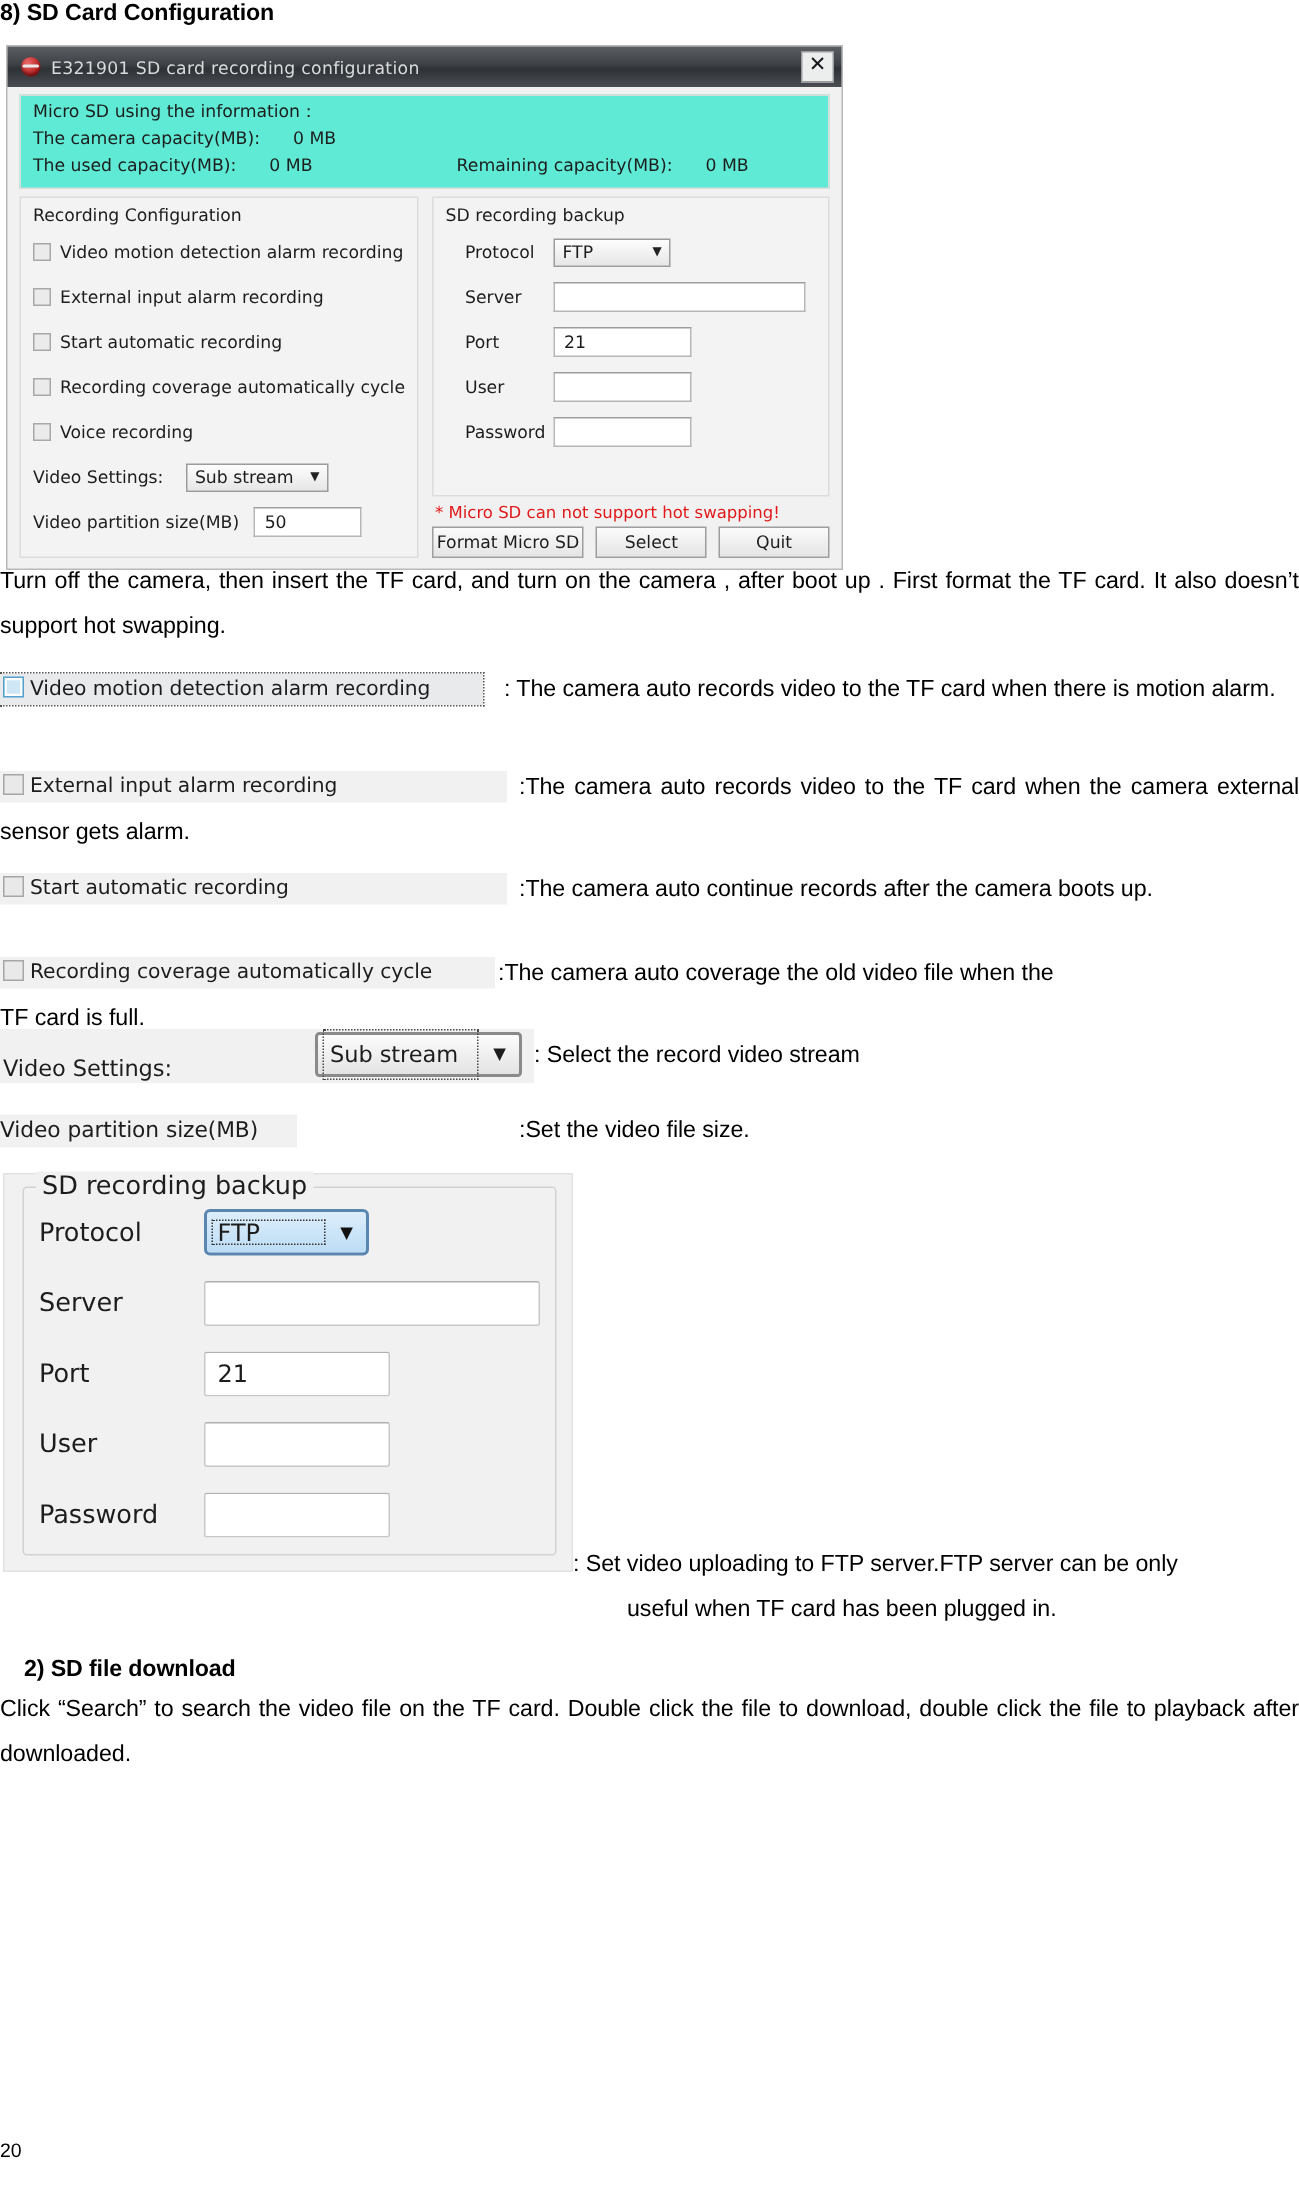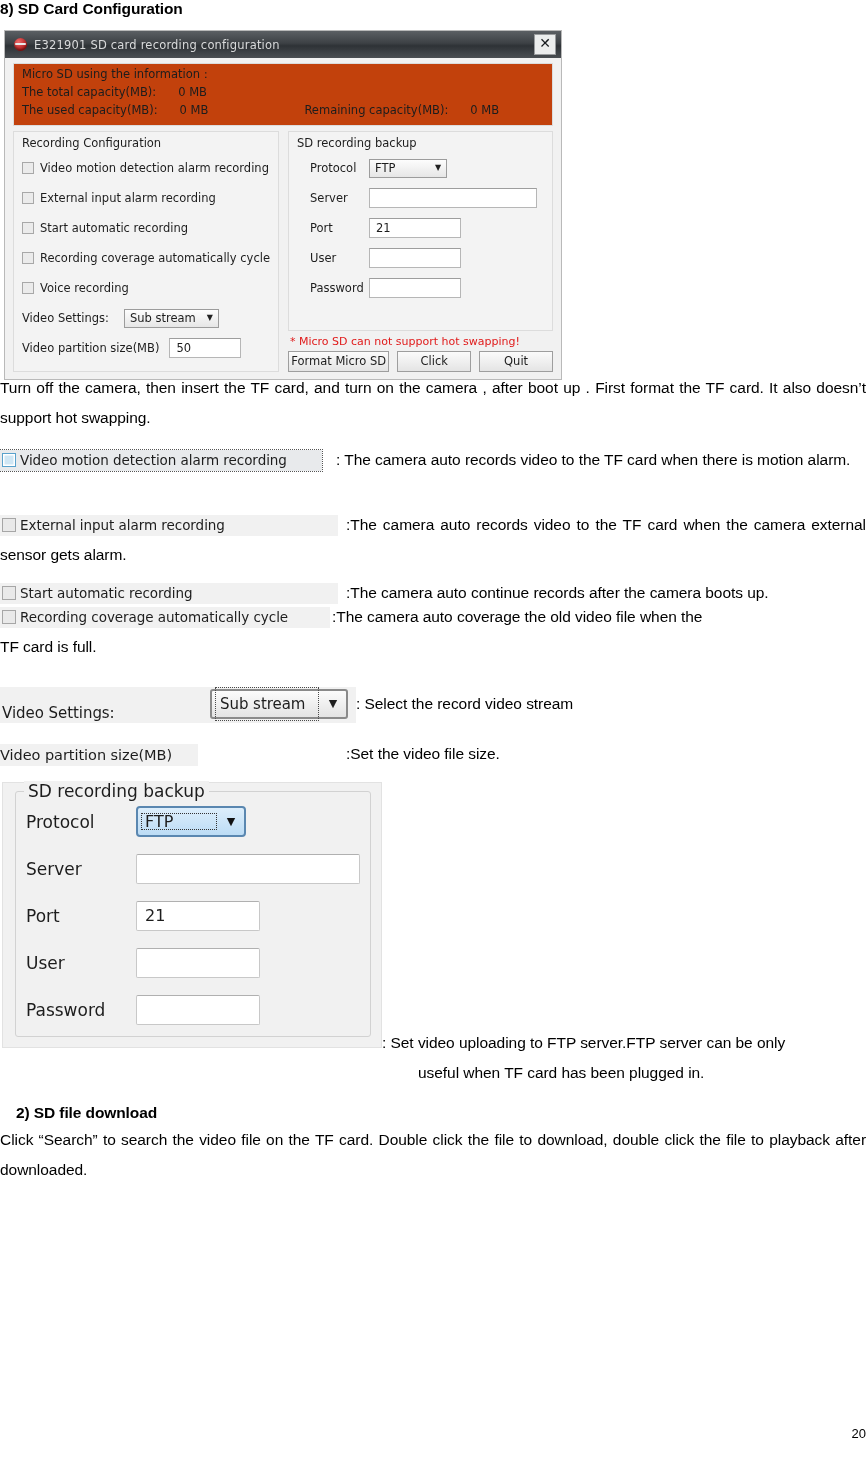--- a/index.html
+++ b/index.html
@@ -85,21 +85,21 @@
     font-size: 14px;
     font-weight: bold;
     line-height: 17px;
     text-align: center;
     font-family: "DejaVu Sans", sans-serif;
   }
   .dlg-body { padding: 5px 8px 7px 8px; }
 
   .info-box {
     border: 1px solid #dcdcdc;
-    background: #c2410c;
+    background: #5eead4;
     padding: 3px 8px 4px 8px;
     font-size: 11.5px;
     color: #1d1d1d;
   }
   .info-line { display: flex; align-items: baseline; height: 18px; }
   .info-lbl { white-space: nowrap; }
   .info-val { margin-left: 10px; white-space: nowrap; }
   .info-col2 { margin-left: 96px; }
 
   .panels { display: flex; gap: 9px; margin-top: 5px; }
@@ -335,21 +335,21 @@
     display: flex; align-items: center;
     padding-left: 8px;
     font-size: 16px;
   }
   .w-wide { width: 233px; }
   .w-mid  { width: 124px; }
 
   .pgnum {
     position: absolute;
     left: 0; right: 0;
-    text-align: right;
+    text-align: left;
     font-size: 13px;
   }
 </style>
 </head>
 <body>
 
 <div class="page">
 
   <div style="position:absolute;left:0;top:-1px;width:866px;">
     <h2 class="h-sec">8) SD Card Configuration</h2>
@@ -363,21 +363,21 @@
       <span class="dlg-close">✕</span>
     </div>
 
     <div class="dlg-body">
 
       <div class="info-box">
         <div class="info-line">
           <span class="info-lbl">Micro SD using the information：</span>
         </div>
         <div class="info-line">
-          <span class="info-lbl">The total capacity(MB):</span>
+          <span class="info-lbl">The camera capacity(MB):</span>
           <span class="info-val" style="margin-left:22px;">0 MB</span>
         </div>
         <div class="info-line">
           <span class="info-lbl">The used capacity(MB):</span>
           <span class="info-val" style="margin-left:22px;">0 MB</span>
           <span class="info-lbl info-col2">Remaining capacity(MB):</span>
           <span class="info-val" style="margin-left:22px;">0 MB</span>
         </div>
       </div>
 
@@ -446,21 +446,21 @@
             <div class="frow">
               <span class="flbl" style="width:72px;padding-left:13px;box-sizing:border-box;">Password</span>
               <span class="tinput" style="width:92px;"></span>
             </div>
           </div>
 
           <div class="warn">* Micro SD can not support hot swapping!</div>
 
           <div class="btnrow">
             <span class="btn" style="width:103px;">Format Micro SD</span>
-            <span class="btn" style="width:75px;">Click</span>
+            <span class="btn" style="width:75px;">Select</span>
             <span class="btn" style="width:75px;">Quit</span>
           </div>
         </div>
 
       </div>
     </div>
   </div>
 
   <div style="position:absolute;left:0;top:373px;width:866px;">
     <p class="body-text">Turn off the camera, then insert the TF card, and turn on the camera , after boot up . First format the TF card. It also doesn’t support hot swapping.</p>
@@ -471,21 +471,21 @@
   </div>
 
   <div style="position:absolute;left:0;top:510px;width:866px;">
     <p class="body-text"><span class="snip" style="width:338px;"><span class="cbox2"></span><span>External input alarm recording</span></span><span style="display:inline-block;width:8px;"></span><span>:The camera auto records video to the TF card when the camera external sensor gets alarm.</span></p>
   </div>
 
   <div style="position:absolute;left:0;top:578px;width:866px;">
     <p class="body-text nojust"><span class="snip" style="width:338px;"><span class="cbox2"></span><span>Start automatic recording</span></span><span style="display:inline-block;width:8px;"></span><span>:The camera auto continue records after the camera boots up.</span></p>
   </div>
 
-  <div style="position:absolute;left:0;top:602px;width:712px;">
+  <div style="position:absolute;left:0;top:634px;width:712px;">
     <p class="body-text nojust"><span class="snip" style="width:330px;"><span class="cbox2"></span><span>Recording coverage automatically cycle</span></span><span style="display:inline-block;width:2px;"></span><span>:The camera auto coverage the old video file when the TF card is full.</span></p>
   </div>
 
 
   <div style="position:absolute;left:0;top:686px;width:866px;">
     <p class="body-text nojust" style="line-height:36px;"><span class="snip-vs"><span class="lbl">Video Settings:</span><span class="cmb">
             <span class="cv">Sub stream</span>
             <span class="ar">▼</span>
           </span></span><span>: Select the record video stream</span></p>
   </div>

